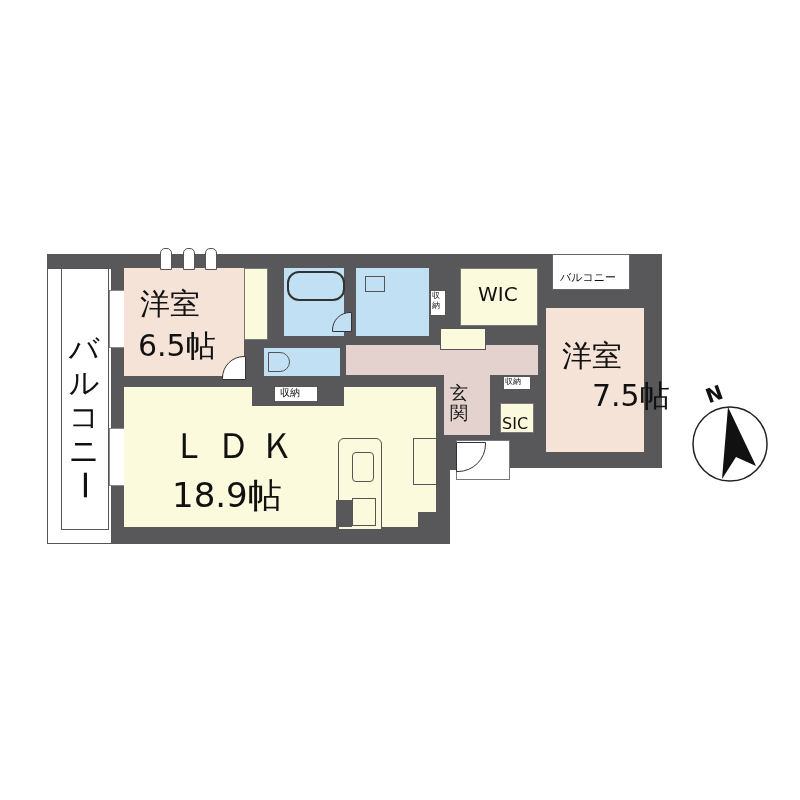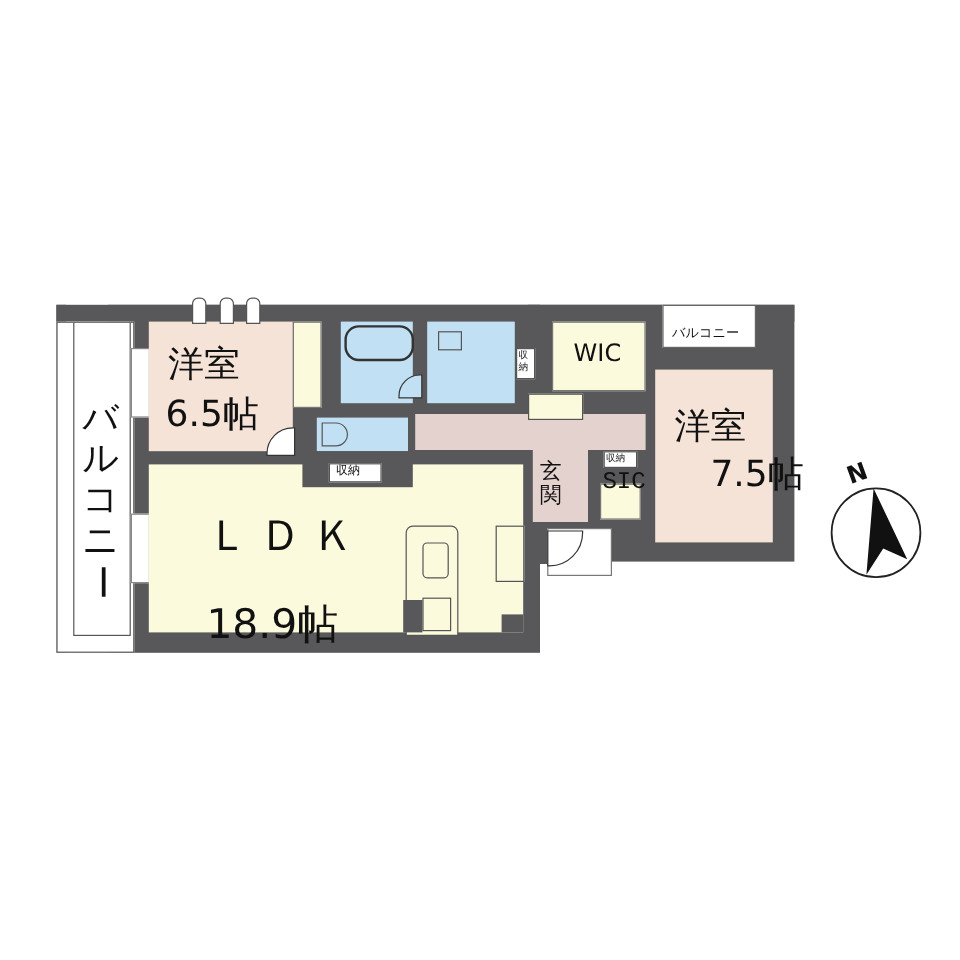--- a/index.html
+++ b/index.html
@@ -77,35 +77,35 @@
   <div class="abs room-wic" style="left:460px;top:268px;width:78px;height:58px;border:1px solid #777;"></div>
   <div class="label bigs" style="left:478px;top:284px;font-size:20px;">WIC</div>
 
   <div class="abs room-hall" style="left:444px;top:375px;width:46px;height:60px;"></div>
   <div class="label" style="left:450px;top:384px;font-size:18px;">玄</div>
   <div class="label" style="left:450px;top:404px;font-size:18px;">関</div>
   <div class="abs white" style="left:456px;top:440px;width:54px;height:40px;border:1px solid #777;"></div>
   <div class="doorarc" style="left:456px;top:442px;width:28px;height:28px;border-radius:0 0 28px 0;"></div>
 
   <div class="abs room-wic" style="left:500px;top:403px;width:34px;height:30px;border:1px solid #777;"></div>
-  <div class="label" style="left:502px;top:392px;font-size:20px;font-family:Liberation Mono, monospace;">SIC</div>
+  <div class="label" style="left:502px;top:416px;font-size:16px;">SIC</div>
 
   <div class="abs white" style="left:552px;top:254px;width:78px;height:36px;border:1px solid #666;"></div>
   <div class="label small" style="left:560px;top:272px;font-size:11px;">バルコニー</div>
 
   <div class="abs room-western" style="left:546px;top:308px;width:98px;height:144px;"></div>
   <div class="label big" style="left:562px;top:340px;">洋室</div>
   <div class="label big" style="left:592px;top:380px;">7.5帖</div>
 
   <div class="abs room-ldk" style="left:124px;top:387px;width:312px;height:140px;"></div>
   <div class="abs wall" style="left:252px;top:376px;width:92px;height:30px;"></div>
   <div class="fix" style="left:274px;top:386px;width:42px;height:14px;"></div>
   <div class="label small" style="left:280px;top:388px;">収納</div>
   <div class="label" style="left:172px;top:430px;font-size:36px;letter-spacing:8px;font-family:Liberation Mono, monospace;">ＬＤＫ</div>
-  <div class="label" style="left:172px;top:504px;font-size:34px;">18.9帖</div>
+  <div class="label" style="left:172px;top:478px;font-size:34px;">18.9帖</div>
 
   <div class="fix" style="left:338px;top:438px;width:42px;height:90px;background:#fbfadc;border-radius:6px 6px 0 0;"></div>
   <div class="fix" style="left:352px;top:452px;width:20px;height:28px;background:#fbfadc;border-radius:4px;"></div>
   <div class="fix" style="left:352px;top:498px;width:22px;height:26px;background:#fbfadc;"></div>
   <div class="fix" style="left:413px;top:438px;width:22px;height:45px;background:#fbfadc;"></div>
   <div class="abs wall" style="left:336px;top:500px;width:16px;height:27px;"></div>
   <div class="abs wall" style="left:418px;top:512px;width:18px;height:15px;"></div>
 </div>
 
 <div style="position:absolute;left:690px;top:382px;width:90px;height:100px;">

